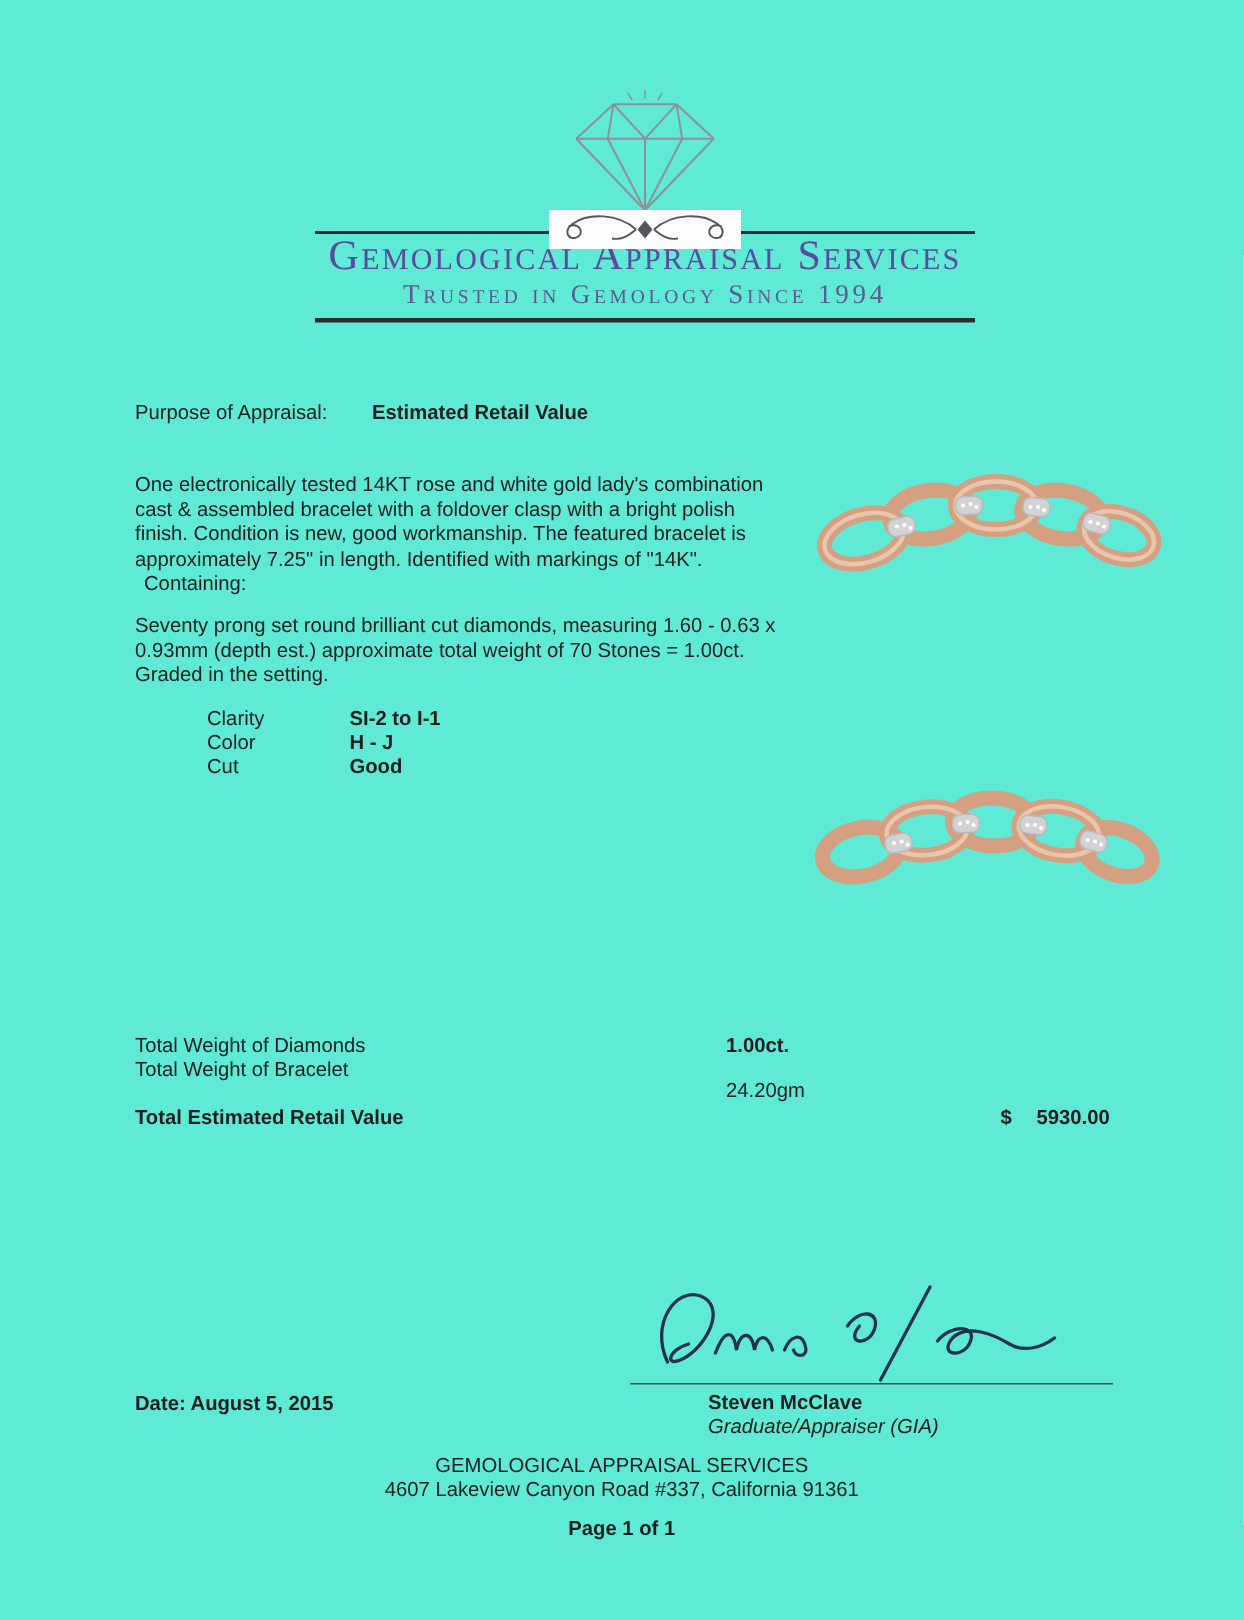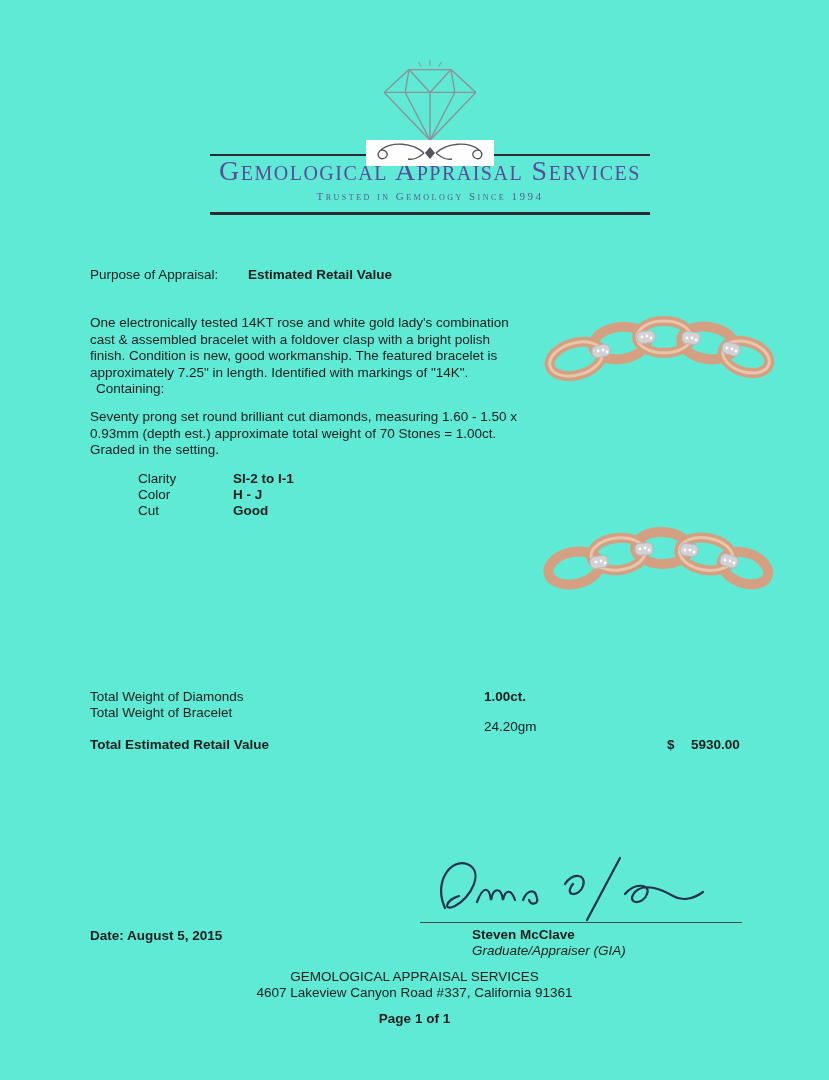--- a/index.html
+++ b/index.html
@@ -16,21 +16,21 @@
   .flourish    { left:366px; top:140px; width:128px; height:26px; background:#fefefe; z-index:2; }
   .brand {
     left:115px; top:156px; width:630px; text-align:center;
     font-family:"Liberation Serif", serif; font-variant:small-caps;
     font-size:28px; line-height:30px; letter-spacing:1.5px;
     color:#5b4b9c; font-weight:500;
   }
   .tagline {
     left:115px; top:188px; width:630px; text-align:center;
     font-family:"Liberation Serif", serif; font-variant:small-caps;
-    font-size:11px; letter-spacing:2.5px; color:#5f5796; font-weight:500;
+    font-size:18px; letter-spacing:2.5px; color:#5f5796; font-weight:500;
   }
   .rule-bottom { left:210px; top:212px; width:440px; height:3px; background:#2a2a32; }
 
   
   .field-row   { left:90px; }
   .field-label { display:inline-block; width:158px; }
   .field-value { font-weight:bold; }
   .row-purpose  { top:267px; }
   .row-function { top:283px; }
 
@@ -107,21 +107,21 @@
   <div class="abs brand">Gemological Appraisal Services</div>
   <div class="abs tagline">Trusted in Gemology Since 1994</div>
   <div class="abs rule-bottom"></div>
 
   <div class="abs field-row row-purpose">
     <span class="field-label">Purpose of Appraisal:</span><span class="field-value">Estimated Retail Value</span>
   </div>
 
   <div class="abs para-desc">One electronically tested 14KT rose and white gold lady's combination cast &amp; assembled bracelet with a foldover clasp with a bright polish finish. Condition is new, good workmanship. The featured bracelet is approximately 7.25" in length. Identified with markings of "14K".</div>
   <div class="abs containing">Containing:</div>
-  <div class="abs para-diamonds">Seventy prong set round brilliant cut diamonds, measuring 1.60 - 1.50 x 0.93mm (depth est.) approximate total weight of 70 Stones = 1.00ct. Graded in the setting.</div>
+  <div class="abs para-diamonds">Seventy prong set round brilliant cut diamonds, measuring 1.60 - 0.63 x 0.93mm (depth est.) approximate total weight of 70 Stones = 1.00ct. Graded in the setting.</div>
 
   <div class="abs grade-row row-clarity">
     <span class="grade-label">Clarity</span><span class="grade-value">SI-2 to I-1</span>
   </div>
   <div class="abs grade-row row-color">
     <span class="grade-label">Color</span><span class="grade-value">H - J</span>
   </div>
   <div class="abs grade-row row-cut">
     <span class="grade-label">Cut</span><span class="grade-value">Good</span>
   </div>

